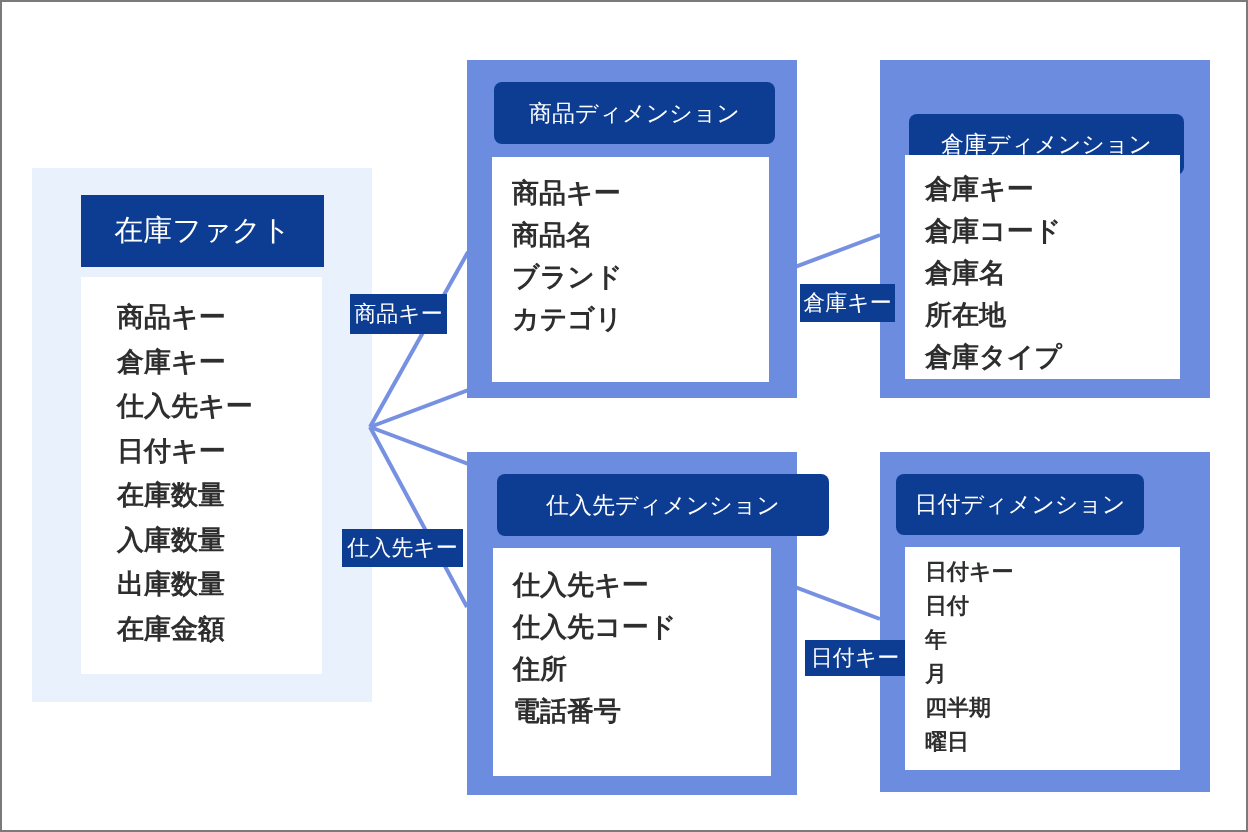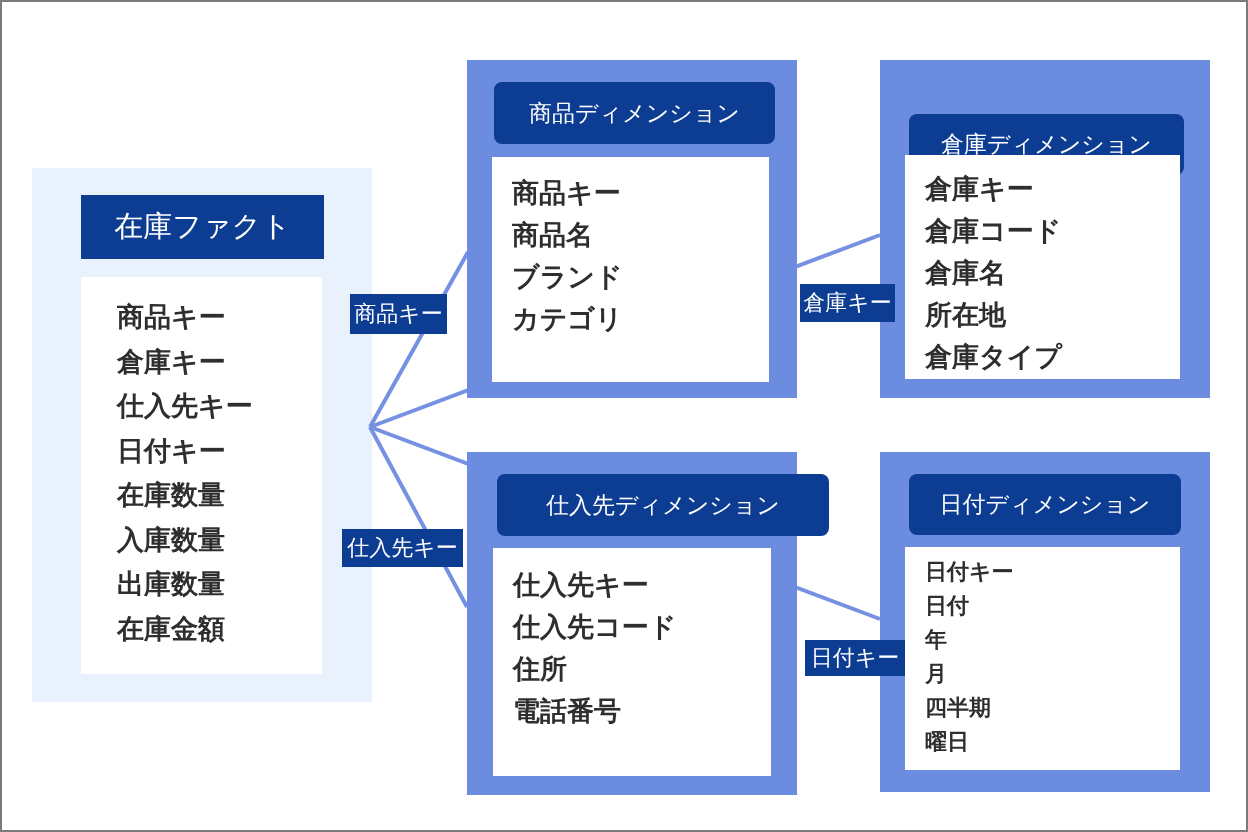--- a/index.html
+++ b/index.html
@@ -25,21 +25,21 @@
 
   
   .fact {
     position: absolute; left: 30px; top: 166px;
     width: 340px; height: 534px;
     background: var(--light-blue);
     z-index: 1;
   }
   .fact-header {
     position: absolute; left: 49px; top: 27px;
-    width: 243px; height: 64px;
+    width: 243px; height: 72px;
     background: var(--dark-blue); color: var(--white);
     font-size: 29px; font-weight: 400;
     display: flex; align-items: center; justify-content: center;
     white-space: nowrap;
   }
   .fact-body {
     position: absolute; left: 49px; top: 109px;
     width: 241px; height: 397px;
     background: var(--white);
     padding: 18px 0 0 36px;
@@ -77,21 +77,21 @@
 
   #dim-warehouse { left: 878px; top: 58px;  height: 338px; }
   #dim-warehouse .dim-header { left: 29px; top: 22px; width: 275px; height: 61px; margin-top: 32px; }
   #dim-warehouse .dim-body   { left: 25px; top: 95px; width: 275px; height: 224px; padding: 13px 0 0 20px; }
 
   #dim-supplier  { left: 465px; top: 450px; height: 343px; }
   #dim-supplier .dim-header { left: 30px; top: 22px; width: 332px; height: 62px; }
   #dim-supplier .dim-body   { left: 26px; top: 96px; width: 278px; height: 228px; padding: 16px 0 0 20px; }
 
   #dim-date      { left: 878px; top: 450px; height: 340px; }
-  #dim-date .dim-header { left: 29px; top: 22px; width: 272px; height: 61px; }
+  #dim-date .dim-header { left: 16px; top: 22px; width: 248px; height: 61px; }
   #dim-date .dim-body   { left: 25px; top: 95px; width: 275px; height: 223px; padding: 8px 0 0 20px; }
   #dim-date .dim-body .field-row { height: 34px; line-height: 34px; font-size: 22px; }
 
   
   .key-label {
     position: absolute;
     background: var(--dark-blue); color: var(--white);
     font-size: 22px; font-weight: 400;
     display: flex; align-items: center; justify-content: center;
     white-space: nowrap;

